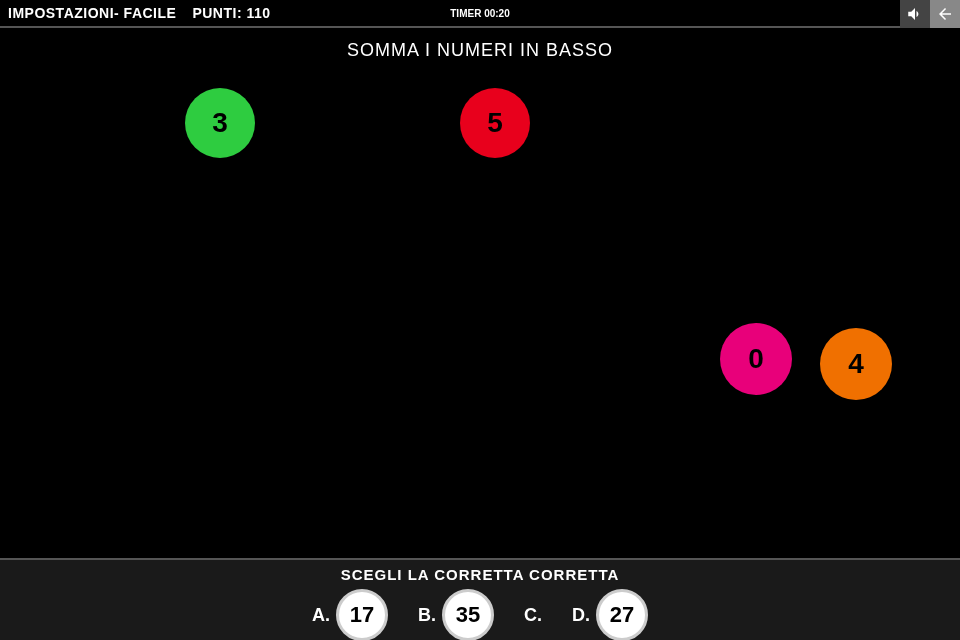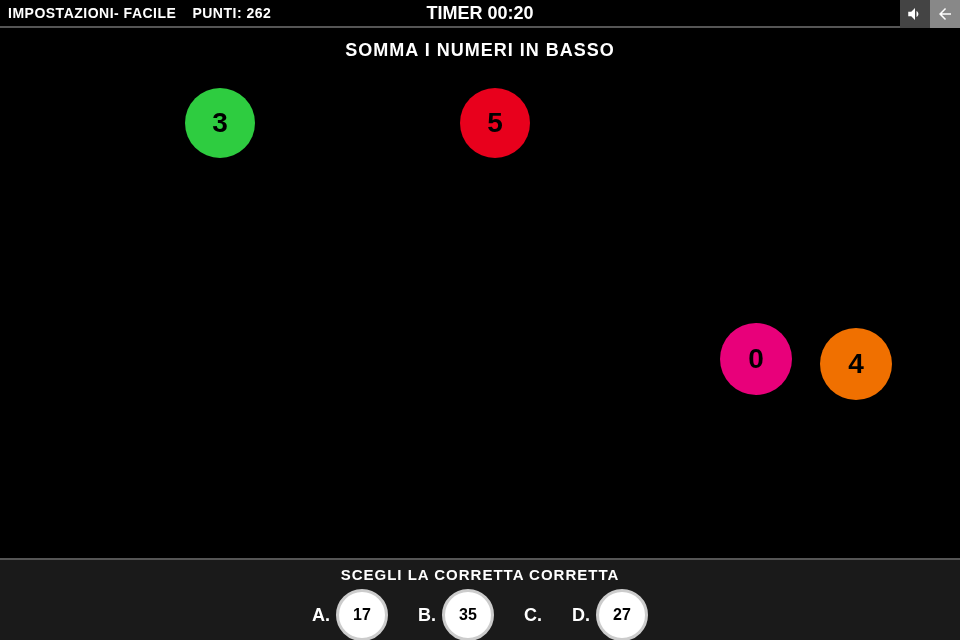--- a/index.html
+++ b/index.html
@@ -31,21 +31,21 @@
       color: #fff;
       font-size: 14px;
       font-weight: bold;
       letter-spacing: 0.5px;
     }
     #top-bar .timer-info {
       position: absolute;
       left: 50%;
       transform: translateX(-50%);
       color: #fff;
-      font-size: 18px;
+      font-size: 10px;
       font-weight: bold;
     }
     #top-bar .right-icons {
       position: absolute;
       right: 0;
       top: 0;
       height: 28px;
       display: flex;
       align-items: center;
     }
@@ -78,21 +78,21 @@
 
     
     #instruction {
       position: absolute;
       top: 12px;
       left: 0;
       width: 100%;
       text-align: center;
       color: #fff;
       font-size: 18px;
-      font-weight: bold;
+      font-weight: normal;
       letter-spacing: 1px;
     }
 
     
     .bubble {
       position: absolute;
       border-radius: 50%;
       display: flex;
       align-items: center;
       justify-content: center;
@@ -138,33 +138,33 @@
     }
     .answer-circle {
       width: 52px;
       height: 52px;
       border-radius: 50%;
       background: #fff;
       border: 3px solid #ccc;
       display: flex;
       align-items: center;
       justify-content: center;
-      font-size: 16px;
+      font-size: 22px;
       font-weight: bold;
       color: #000;
       cursor: pointer;
     }
   </style>
 </head>
 <body>
 
 <div id="top-bar">
   <div class="left-info">
     <span>IMPOSTAZIONI- FACILE</span>
-    <span>PUNTI: 262</span>
+    <span>PUNTI: 110</span>
   </div>
   <div class="timer-info">TIMER 00:20</div>
   <div class="right-icons">
     <button class="icon-btn">
       <svg viewBox="0 0 24 24">
         <path d="M3 9v6h4l5 5V4L7 9H3zm13.5 3c0-1.77-1.02-3.29-2.5-4.03v8.05c1.48-.73 2.5-2.25 2.5-4.02z"></path>
       </svg>
     </button>
     <button class="icon-btn back-btn">
       <svg viewBox="0 0 24 24">

